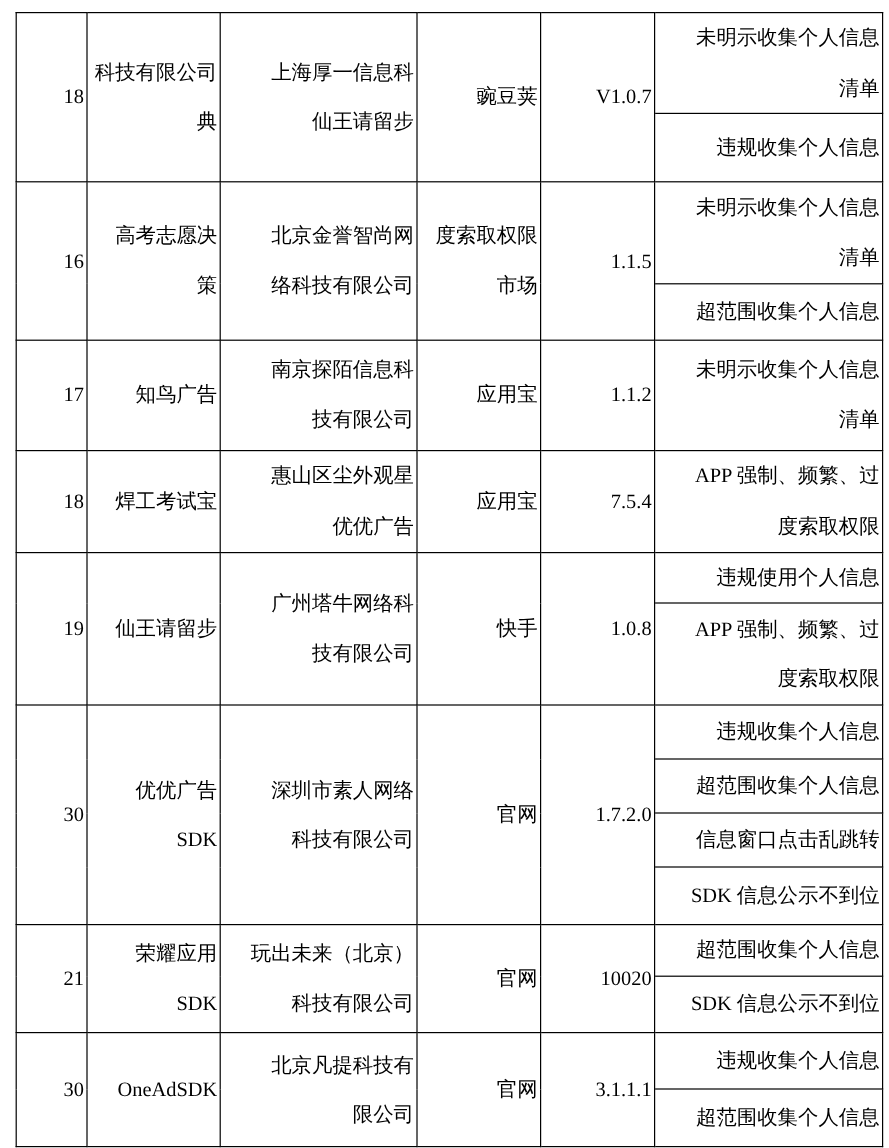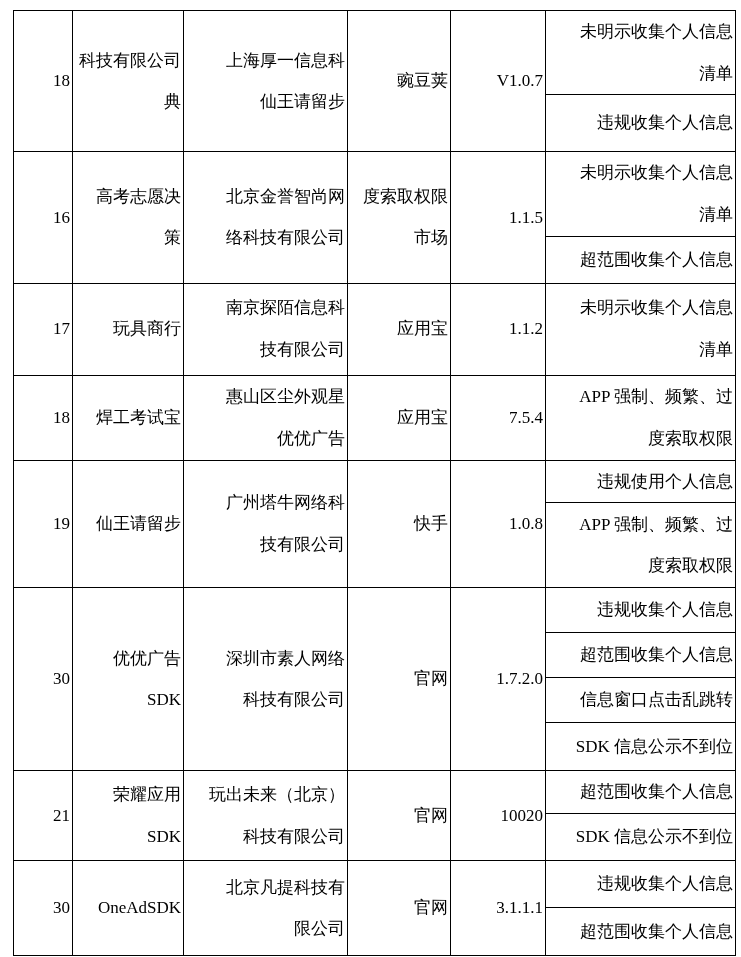--- a/index.html
+++ b/index.html
@@ -76,21 +76,21 @@
         <td rowspan="2">1.1.5</td>
         <td>未明示收集个人信息
 清单</td>
       </tr>
       <tr style="height:47px">
         <td>超范围收集个人信息</td>
       </tr>
 
       <tr style="height:92px">
         <td>17</td>
-        <td>玩具商行</td>
+        <td>知鸟广告</td>
         <td>南京探陌信息科
 技有限公司</td>
         <td>应用宝</td>
         <td>1.1.2</td>
         <td>未明示收集个人信息
 清单</td>
       </tr>
 
       <tr style="height:85px">
         <td>18</td>

